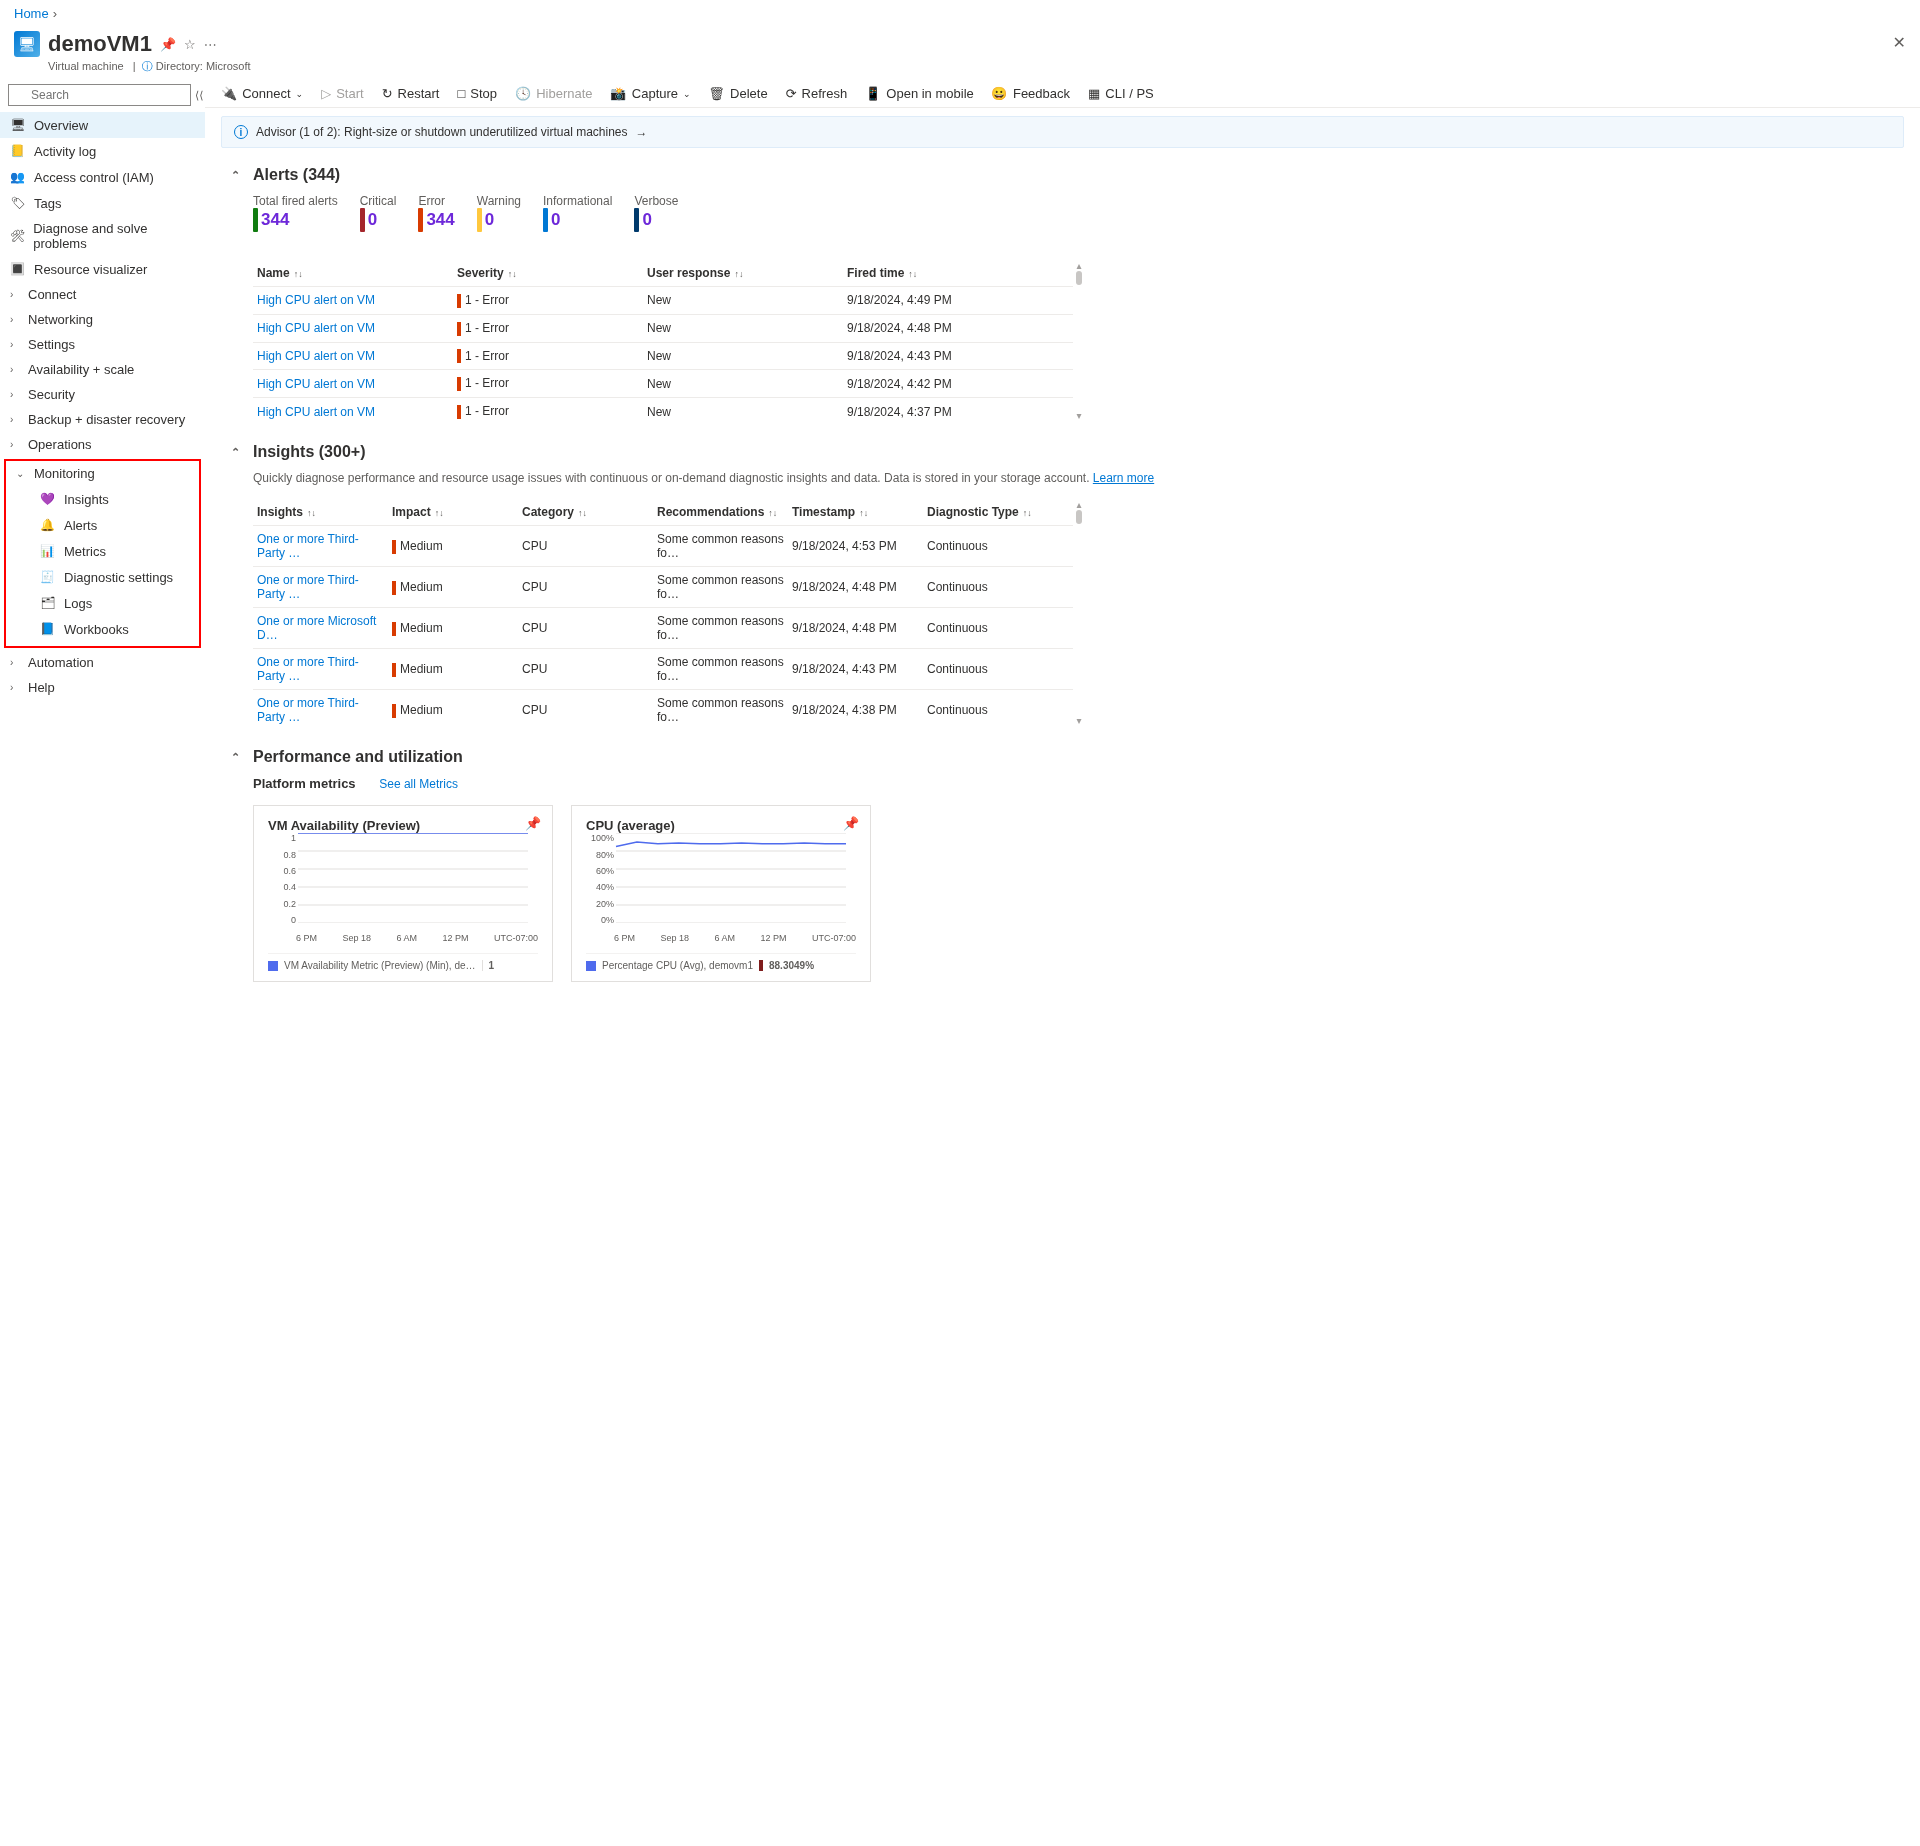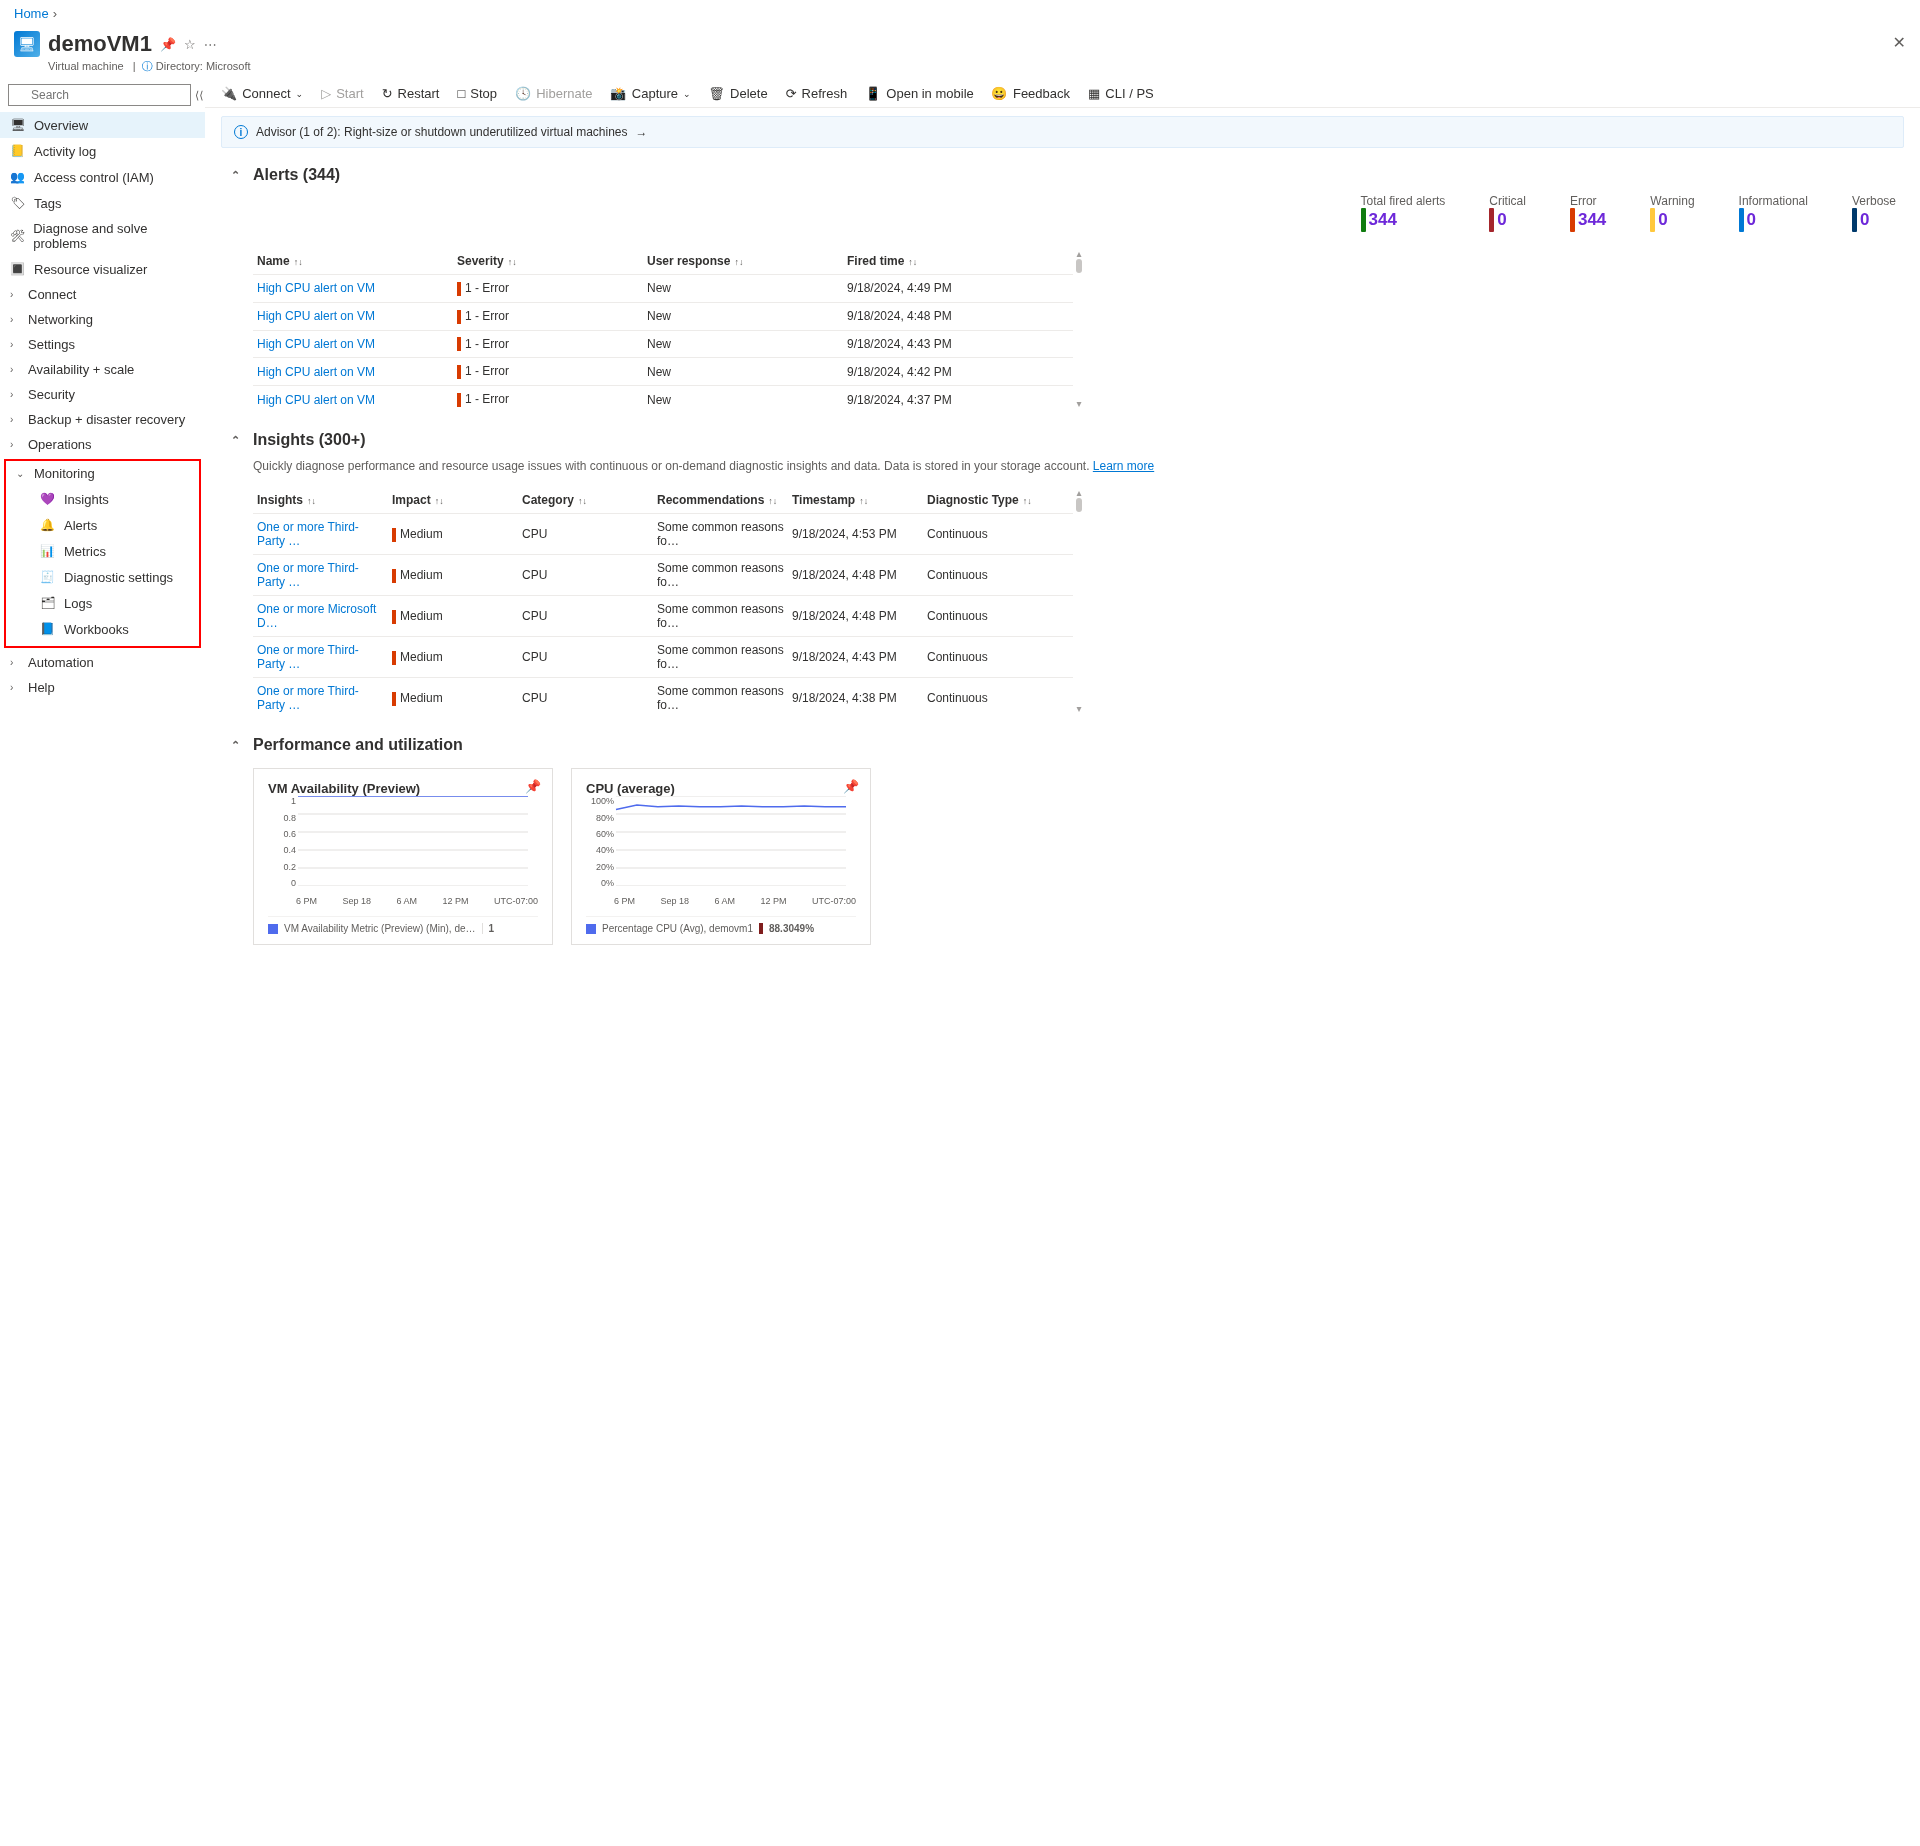--- a/index.html
+++ b/index.html
@@ -31,21 +31,21 @@
   .toolbar .btn.disabled { color:#a19f9d; }
   .toolbar .btn .ic { font-size:13px; }
   .advisor { margin:8px 16px 12px 16px; background:#f2f8fd; border:1px solid #deecf9; padding:8px 12px; display:flex; align-items:center; gap:8px; font-size:12px; color:#323130; border-radius:2px; }
   .advisor .info-ic { color:#0078d4; font-weight:bold; border:1px solid #0078d4;border-radius:50%; width:14px;height:14px;display:inline-flex;align-items:center;justify-content:center;font-size:10px; }
   .content { padding: 0 24px 40px 48px; }
   .health-row { display:flex; gap:100px; margin-bottom:20px; }
   .health-block .label { font-size:13px; color:#323130; }
   .health-block .val { font-size:20px; font-weight:600; color:#0078d4; margin-top:2px; }
   .section-hdr { display:flex; align-items:center; gap:8px; font-size:16px; font-weight:600; margin:18px 0 10px -22px; }
   .section-hdr .chev { font-size:11px; color:#605e5c; width:14px; }
-  .alert-summary { display:flex; gap:44px; margin-bottom:12px;justify-content:flex-end; }
+  .alert-summary { display:flex; gap:22px; margin-bottom:24px; }
   .alert-col .lab { font-size:12px; color:#605e5c; }
   .alert-col .num { font-size:17px; font-weight:700; color:#6d28d9; display:flex;align-items:center; gap:3px; }
   .bar { width:5px; height:24px; display:inline-block; border-radius:1px; }
   .bar.total{background:#107c10;} .bar.crit{background:#a4262c;} .bar.err{background:#d83b01;} .bar.warn{background:#ffc83d;} .bar.info{background:#0078d4;} .bar.verb{background:#003a6c;}
   .tbl { width: 820px; border-collapse:collapse; font-size:12px; margin-top:4px; }
   .tbl thead th { text-align:left; font-weight:600; padding:6px 4px; color:#323130; font-size:12px; }
   .tbl tbody td { padding:6px 4px; border-top:1px solid #edebe9; }
   .sort-ic { font-size:9px; color:#605e5c; margin-left:4px; }
   .sev-bar { width:4px;height:14px;background:#d83b01;display:inline-block;margin-right:4px;vertical-align:middle; }
   .med-bar { width:4px;height:14px;background:#d83b01;display:inline-block;margin-right:4px;vertical-align:middle; }
@@ -431,20 +431,24 @@
             <span style="width:6px;height:14px;background:#c8c6c4;border-radius:3px;"></span>
             <span style="flex:1"></span>
             <span>▾</span>
           </div>
       </div>
 
       <div class="section-hdr">
         <span class="chev">⌃</span>
         <span>Performance and utilization</span>
       </div>
+      <div class="submetrics">
+        <span>Platform metrics</span>
+        <a class="see-metrics">See all Metrics</a>
+      </div>
 
       <div class="charts-row" id="charts-row">
           <div class="chart-card">
     <span class="pin">📌</span>
     <div class="chart-title">VM Availability (Preview)</div>
     <div class="chart-area">
       <div class="y-ticks">
                 <span>1</span>
                 <span>0.8</span>
                 <span>0.6</span>

